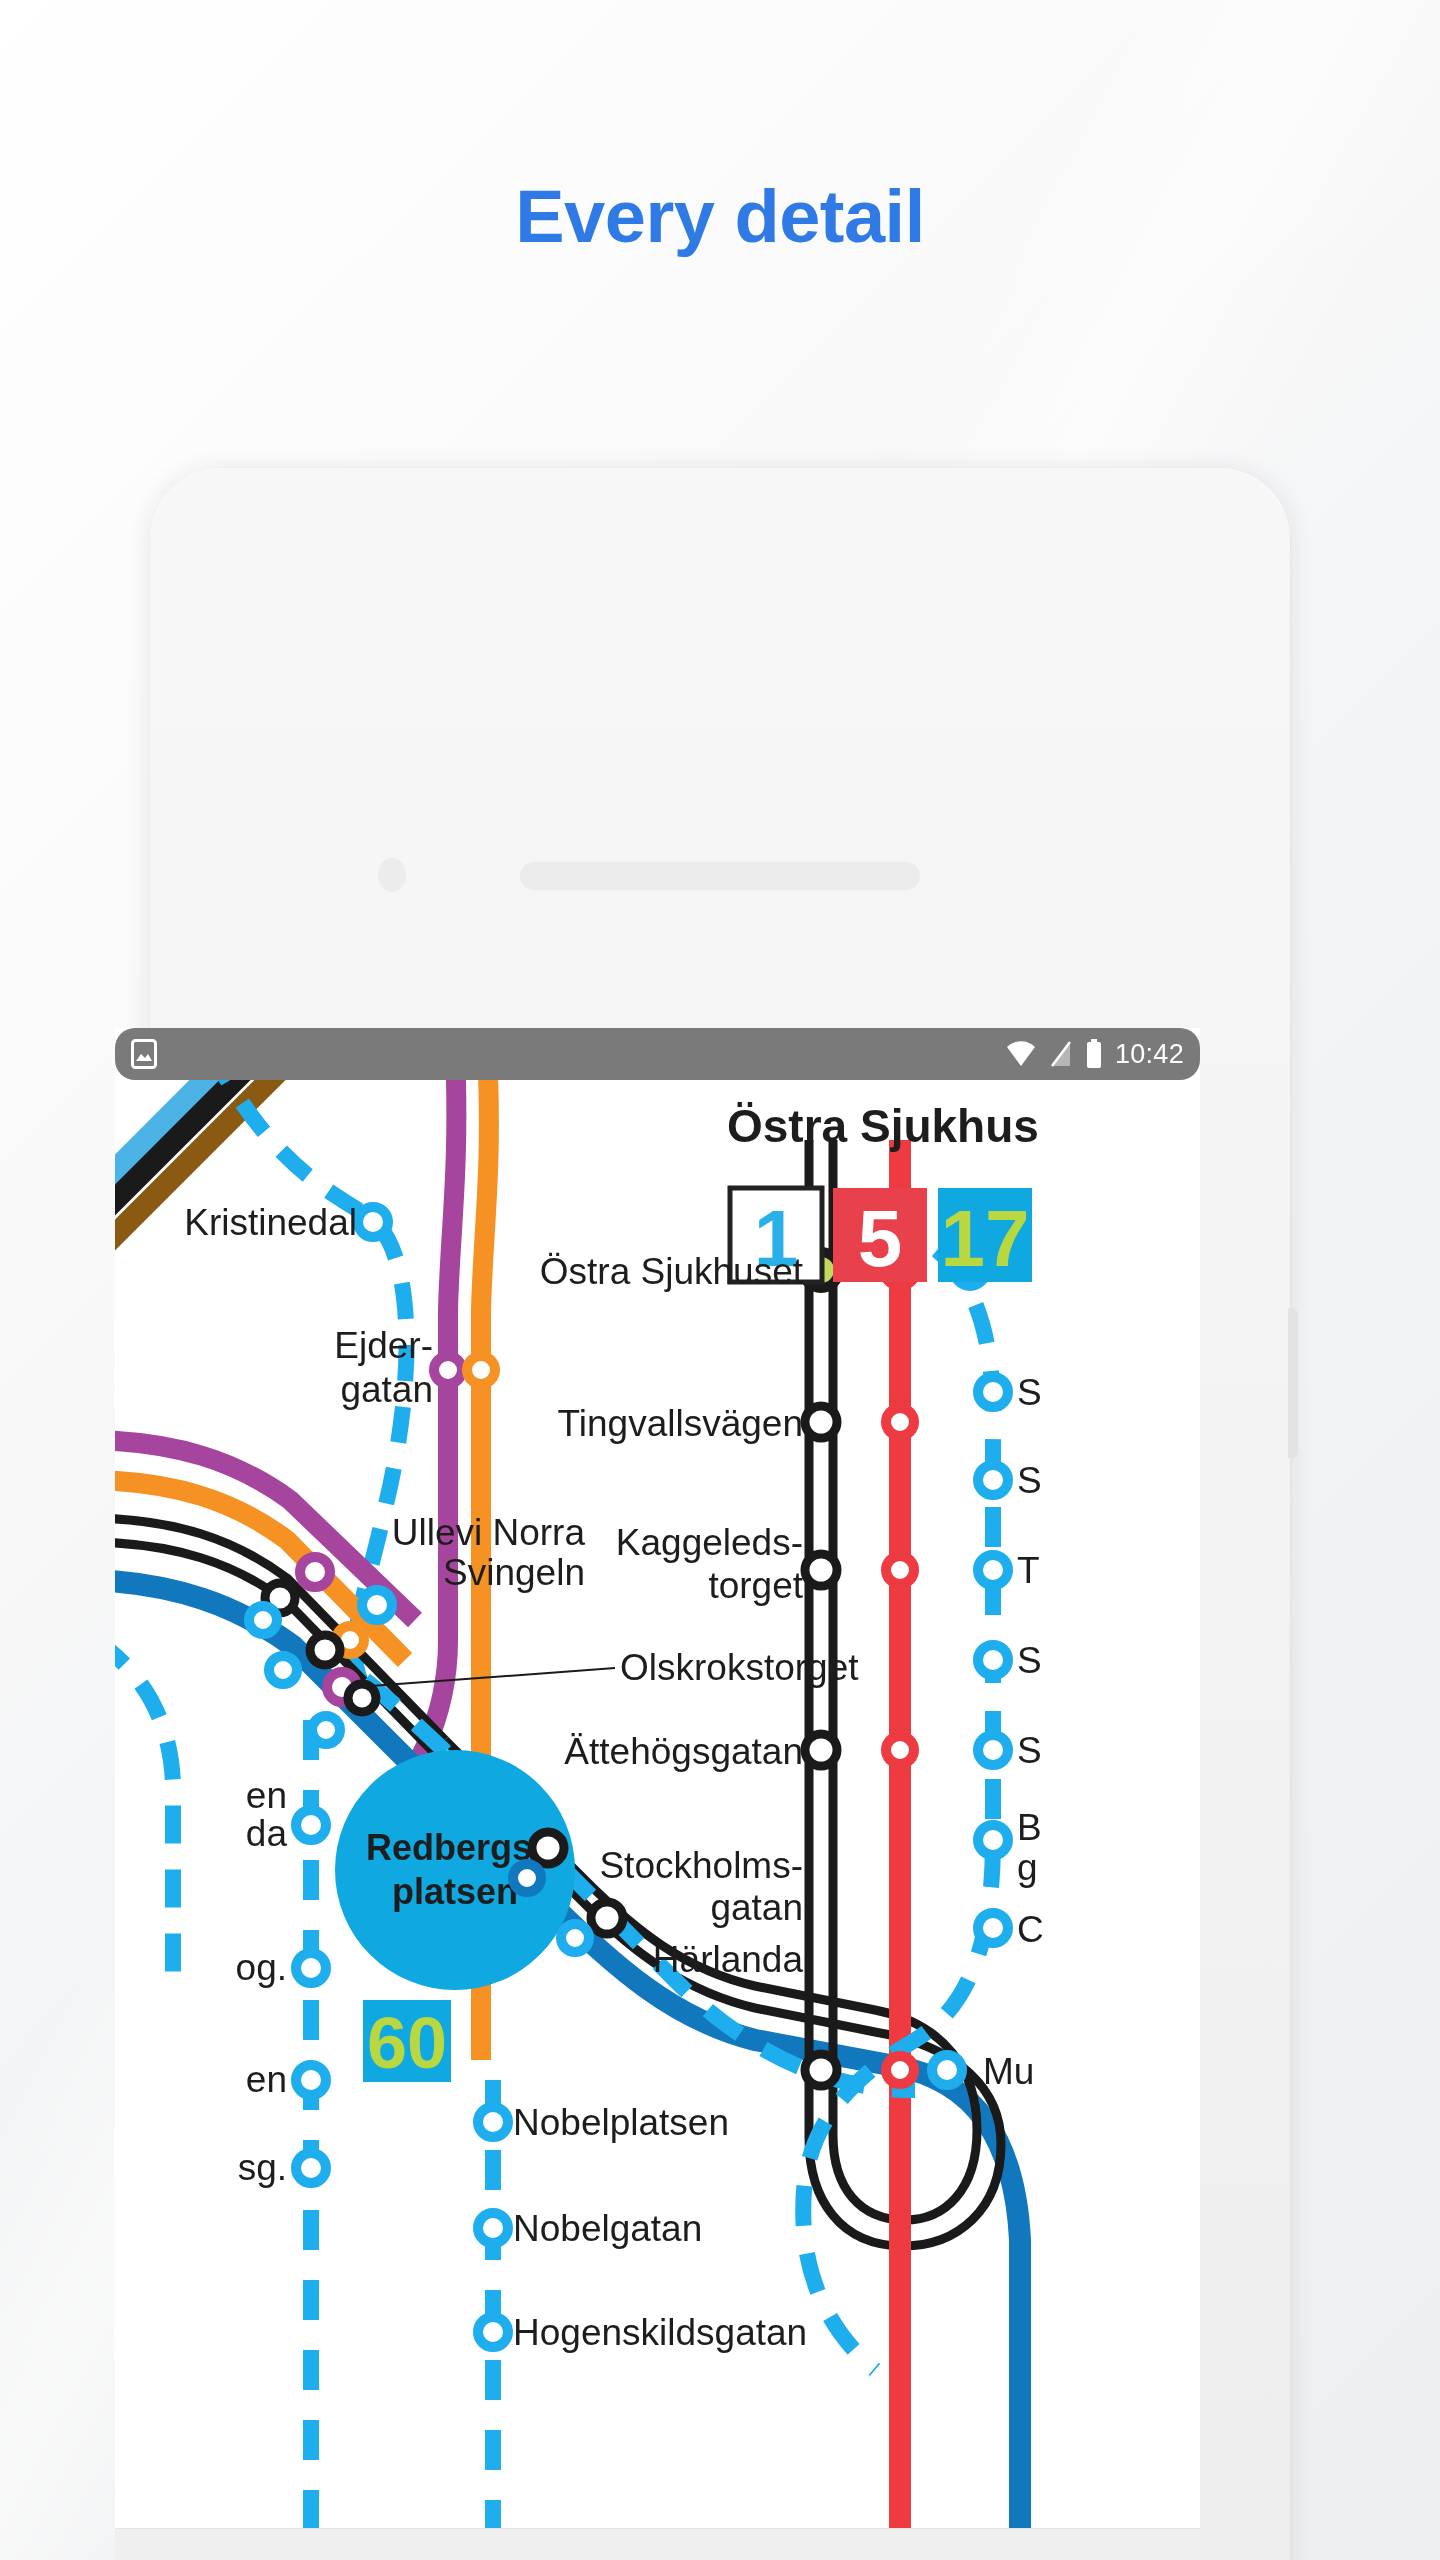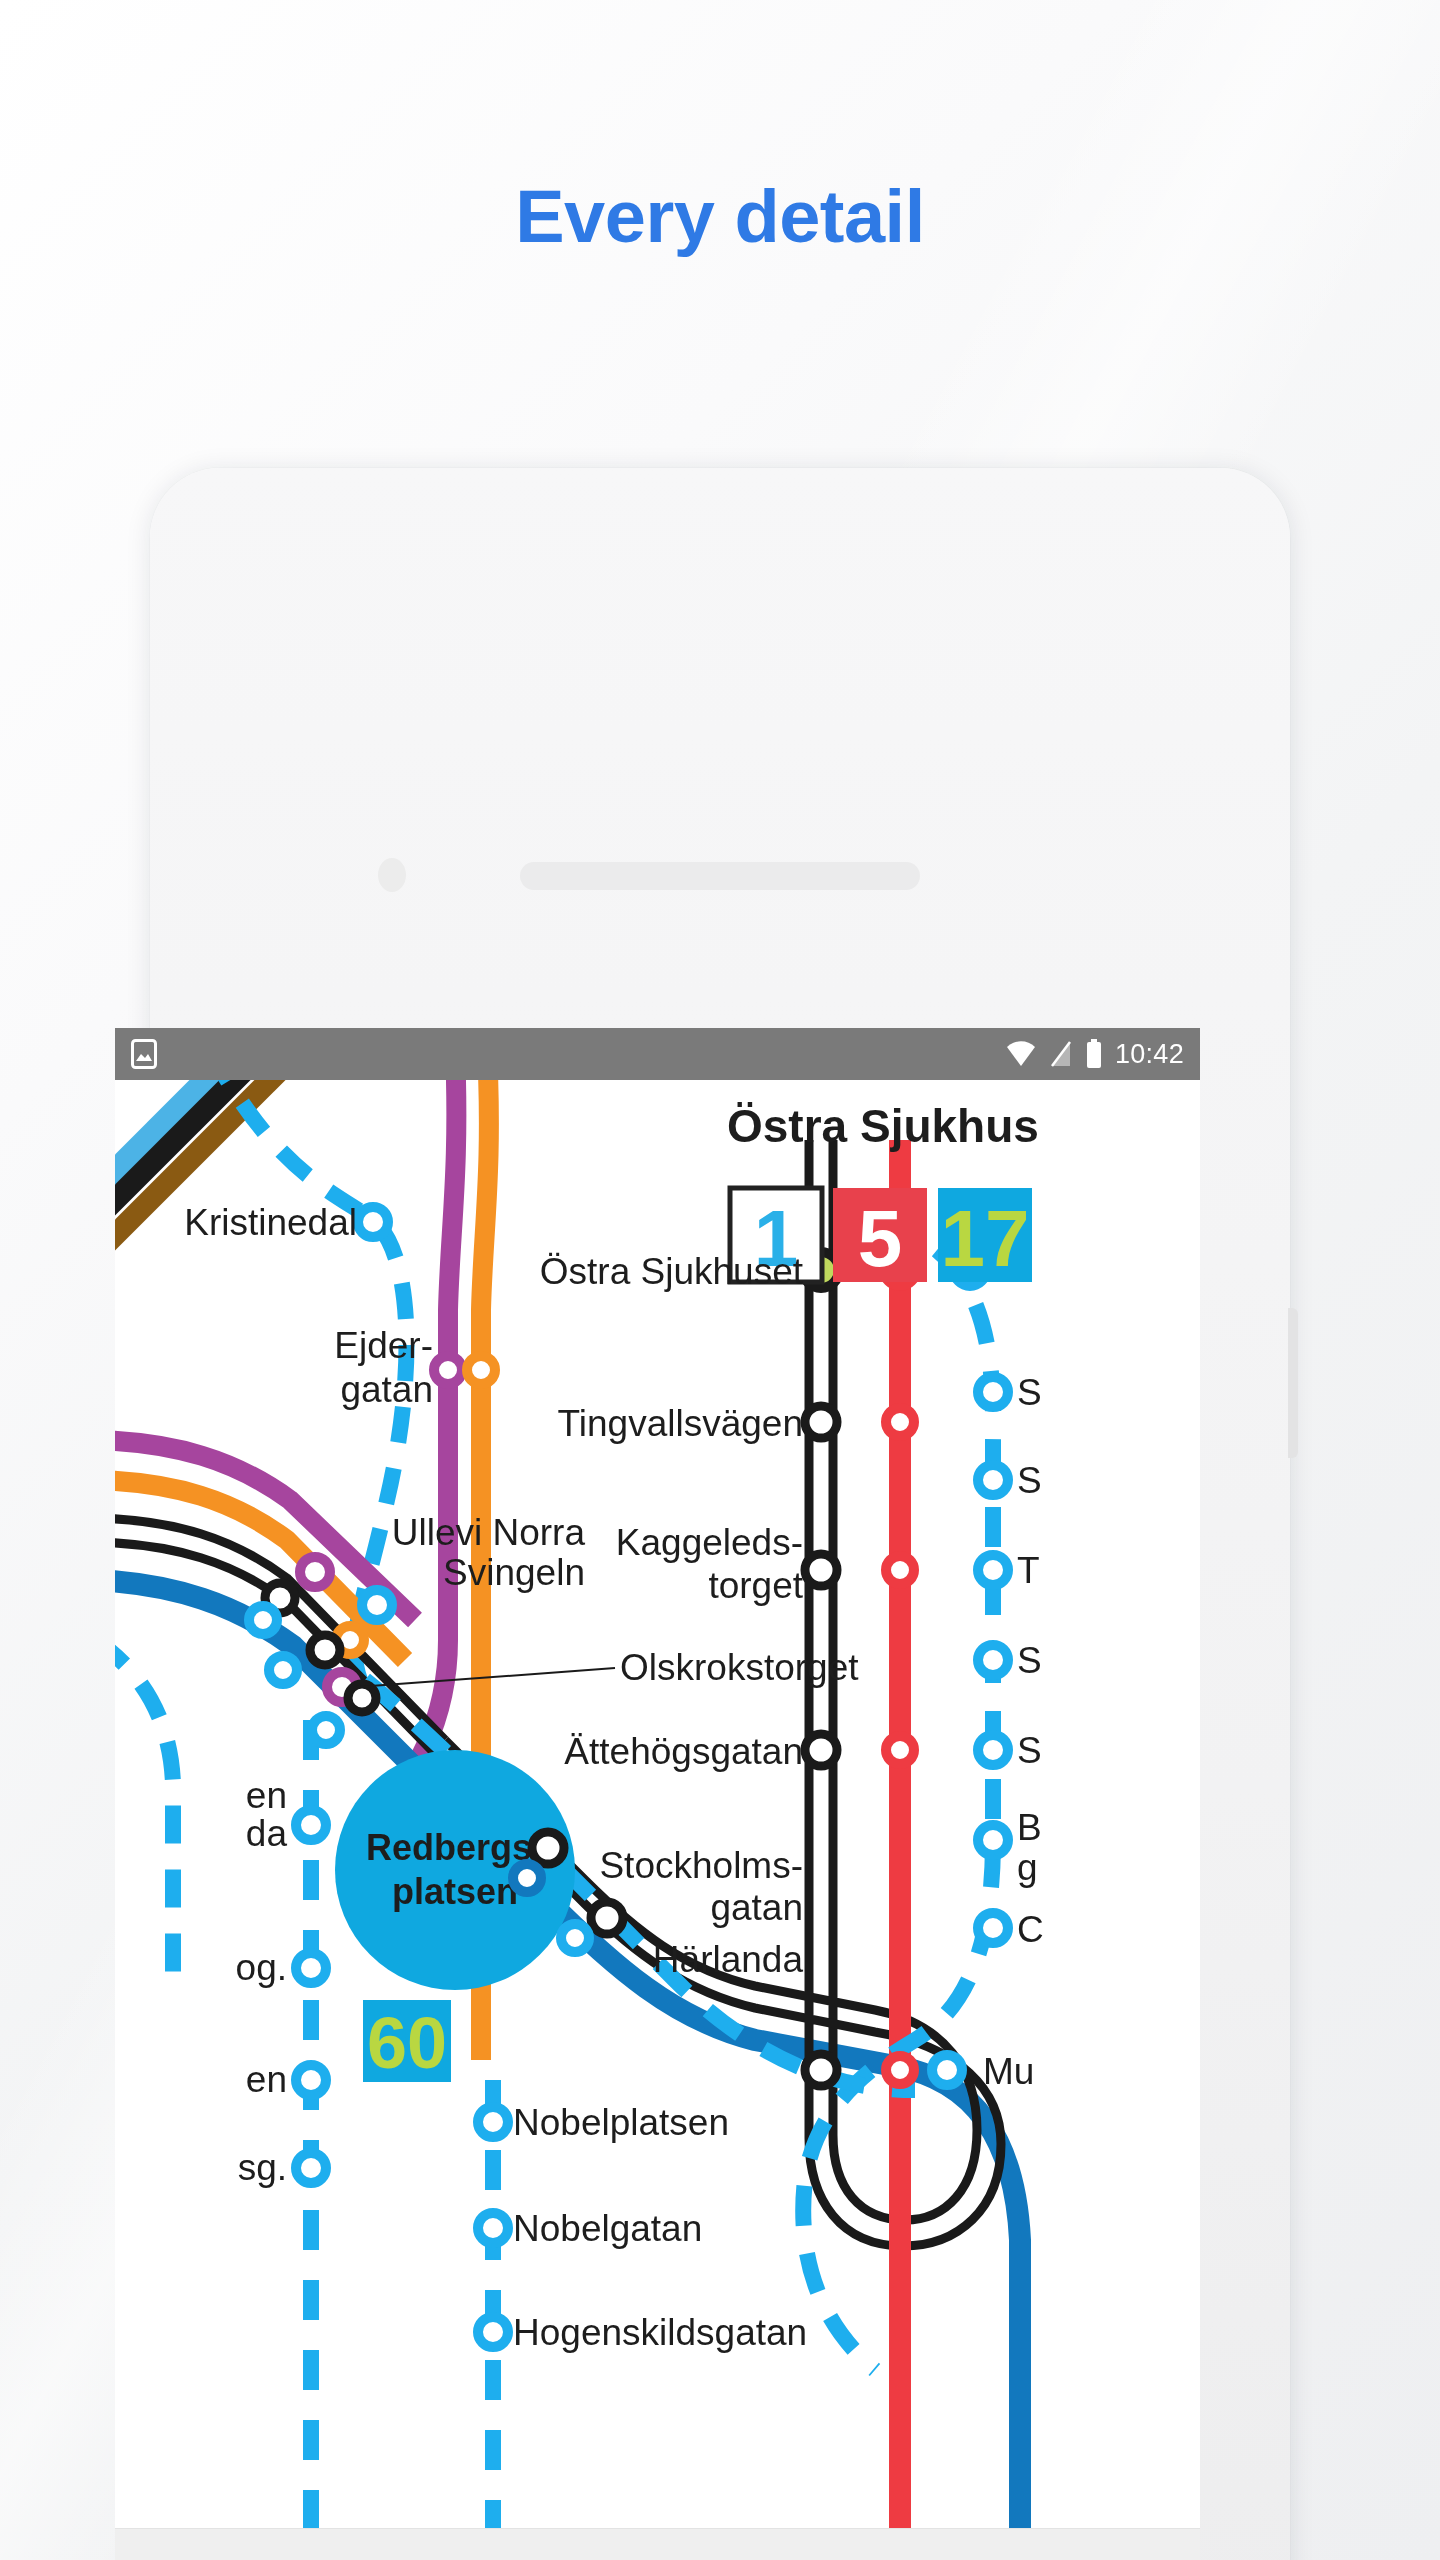--- a/index.html
+++ b/index.html
@@ -39,21 +39,21 @@
     background:#ebebec;}
   .phone-side-btn{position:absolute;right:-8px;top:840px;width:10px;height:150px;border-radius:0 6px 6px 0;
     background:#e3e3e4;}
 
   
   .screen{
     position:absolute;left:-35px;top:560px;width:1085px;height:1500px;overflow:hidden;background:#fff;
   }
   
   .statusbar{position:absolute;left:0;top:0;width:100%;height:52px;background:#7a7a7a;
-    display:flex;align-items:center;justify-content:space-between;padding:8px 16px;box-sizing:border-box;}
+    display:flex;align-items:center;justify-content:space-between;padding:8px 16px;box-sizing:border-box;border-radius:20px;}
   .sb-left{display:flex;align-items:center;gap:10px;}
   .sb-right{display:flex;align-items:center;gap:12px;}
   .sb-time{color:#fff;font-size:27px;font-family:"Liberation Sans",sans-serif;letter-spacing:.3px;}
   .ico{display:block;}
 
   
   .map{position:absolute;left:0;top:52px;width:100%;height:1448px;background:#fff;overflow:hidden;}
   .map svg{position:absolute;left:0;top:0;}
 
   

